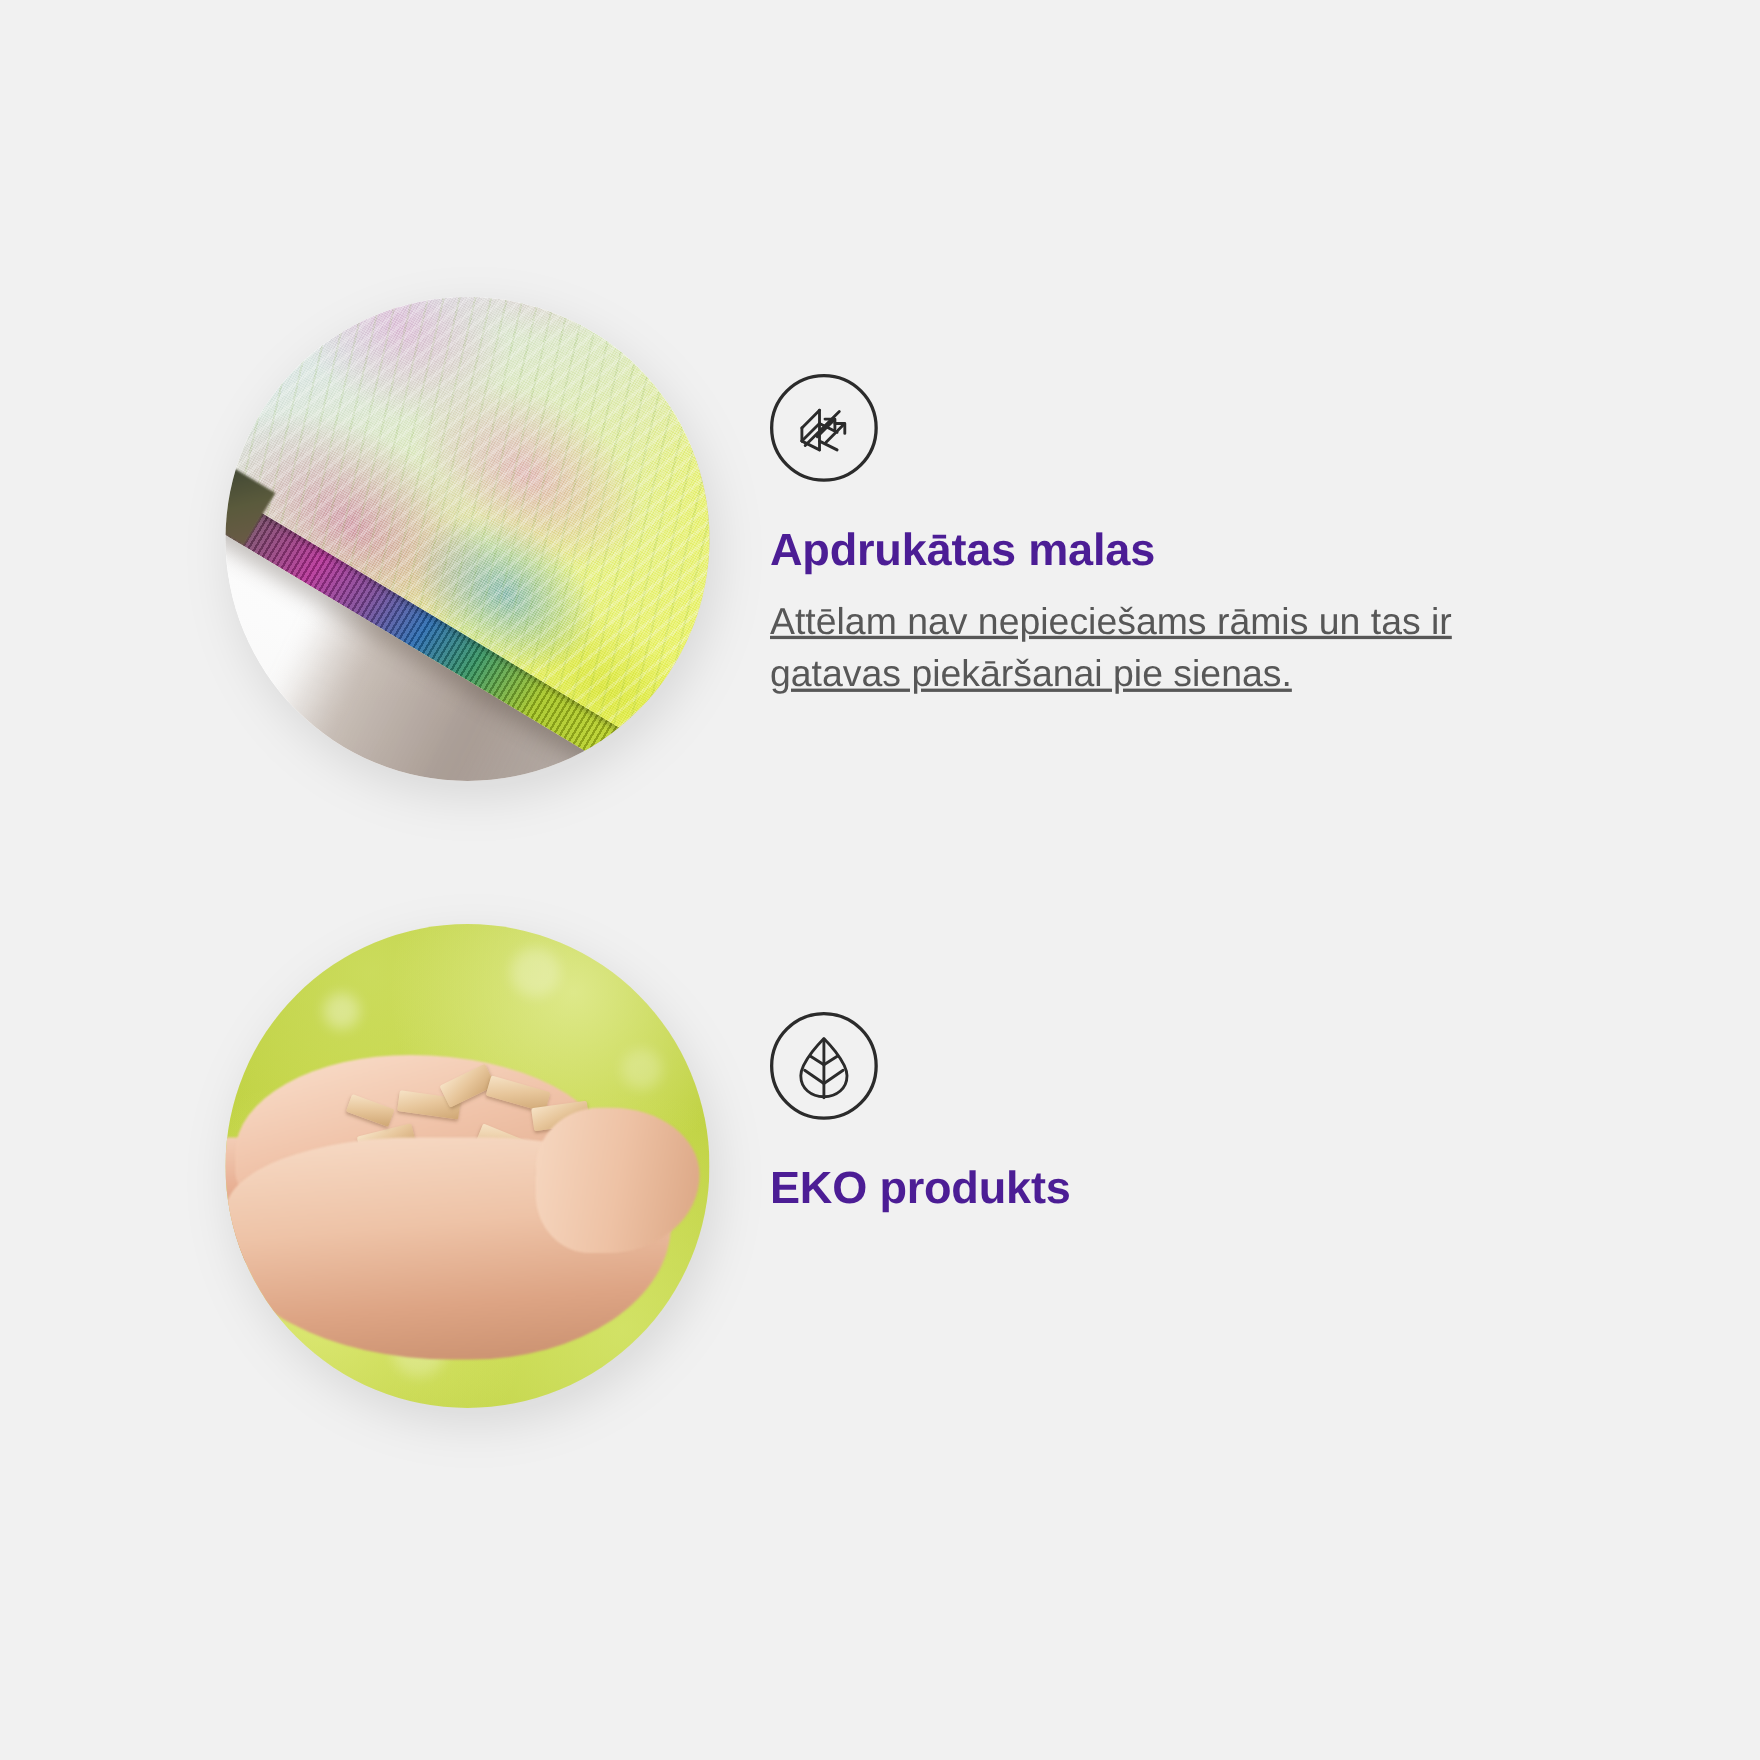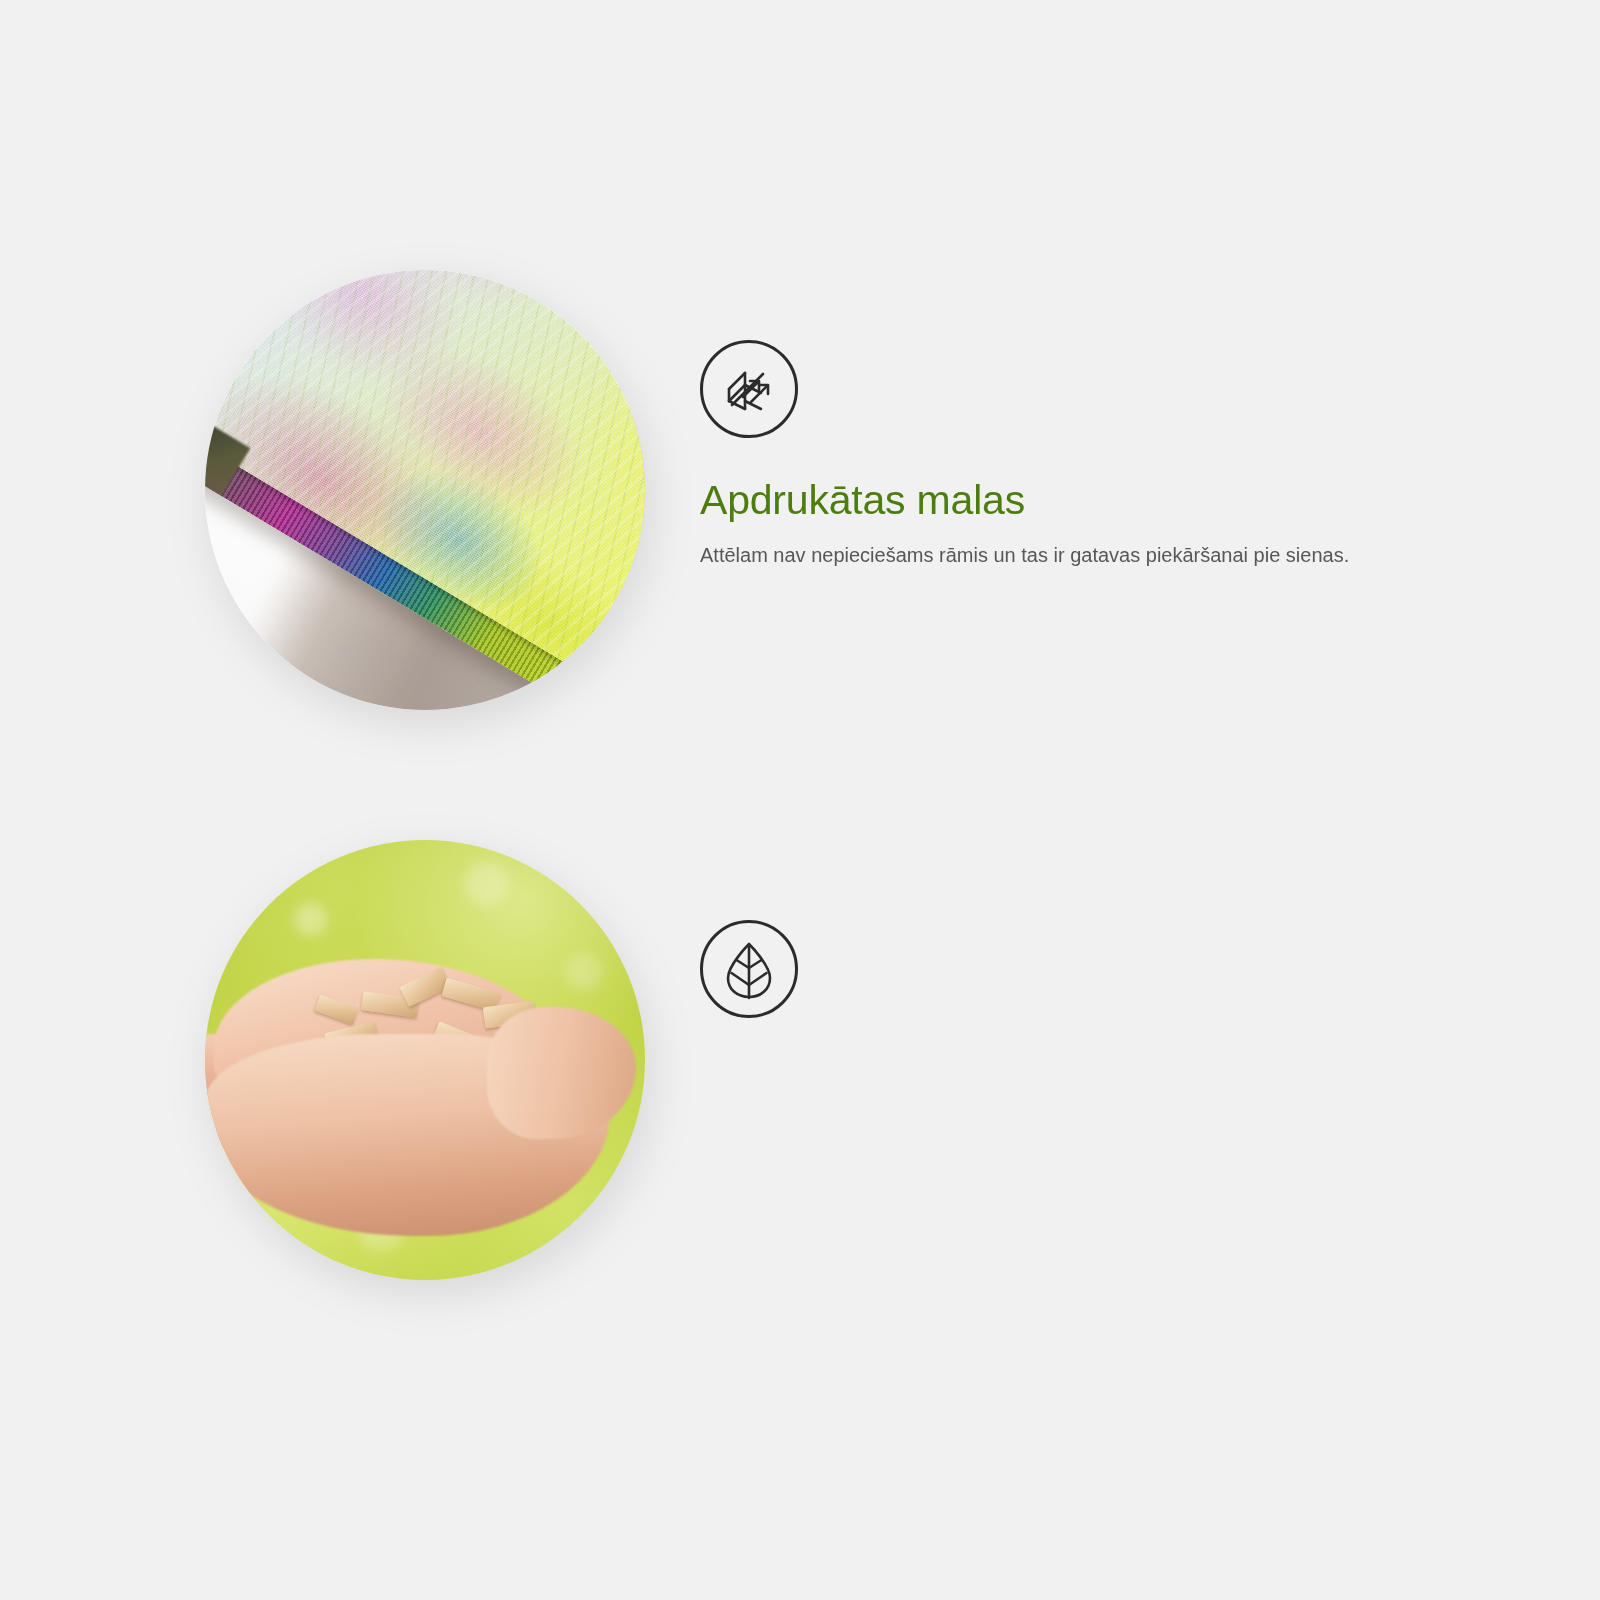--- a/index.html
+++ b/index.html
@@ -294,34 +294,35 @@
     align-items: center;
     justify-content: center;
     margin-bottom: 40px;
   }
 
   .icon-circle svg { display: block; }
 
   
   .feature-title {
     font-size: 41px;
-    font-weight: 400;
-    color: #4d7c0f;
+    font-weight: 700;
+    color: #4c1d95;
     letter-spacing: -0.2px;
     margin-bottom: 18px;
     line-height: 1.1;
   }
 
   .feature-desc {
-    font-size: 20px;
+    font-size: 34px;
     font-weight: 400;
     color: #575757;
     line-height: 1.42;
     max-width: 720px;
     white-space: pre-line;
+    text-decoration: underline;
   }
 </style>
 </head>
 <body>
 
 <div class="page">
 
   <section class="feature" id="feature-edges">
 
     <div class="media-col">
@@ -405,17 +406,18 @@
           <path d="M30 30 L17.5 22"></path>
 
           <path d="M30 30 L42.5 22"></path>
 
           <path d="M30 47 L12.5 35"></path>
 
           <path d="M30 47 L47.5 35"></path>
         </svg>
       </div>
 
+      <h2 class="feature-title">EKO produkts</h2>
 
     </div>
   </section>
 
 </div>
 
 </body></html>

